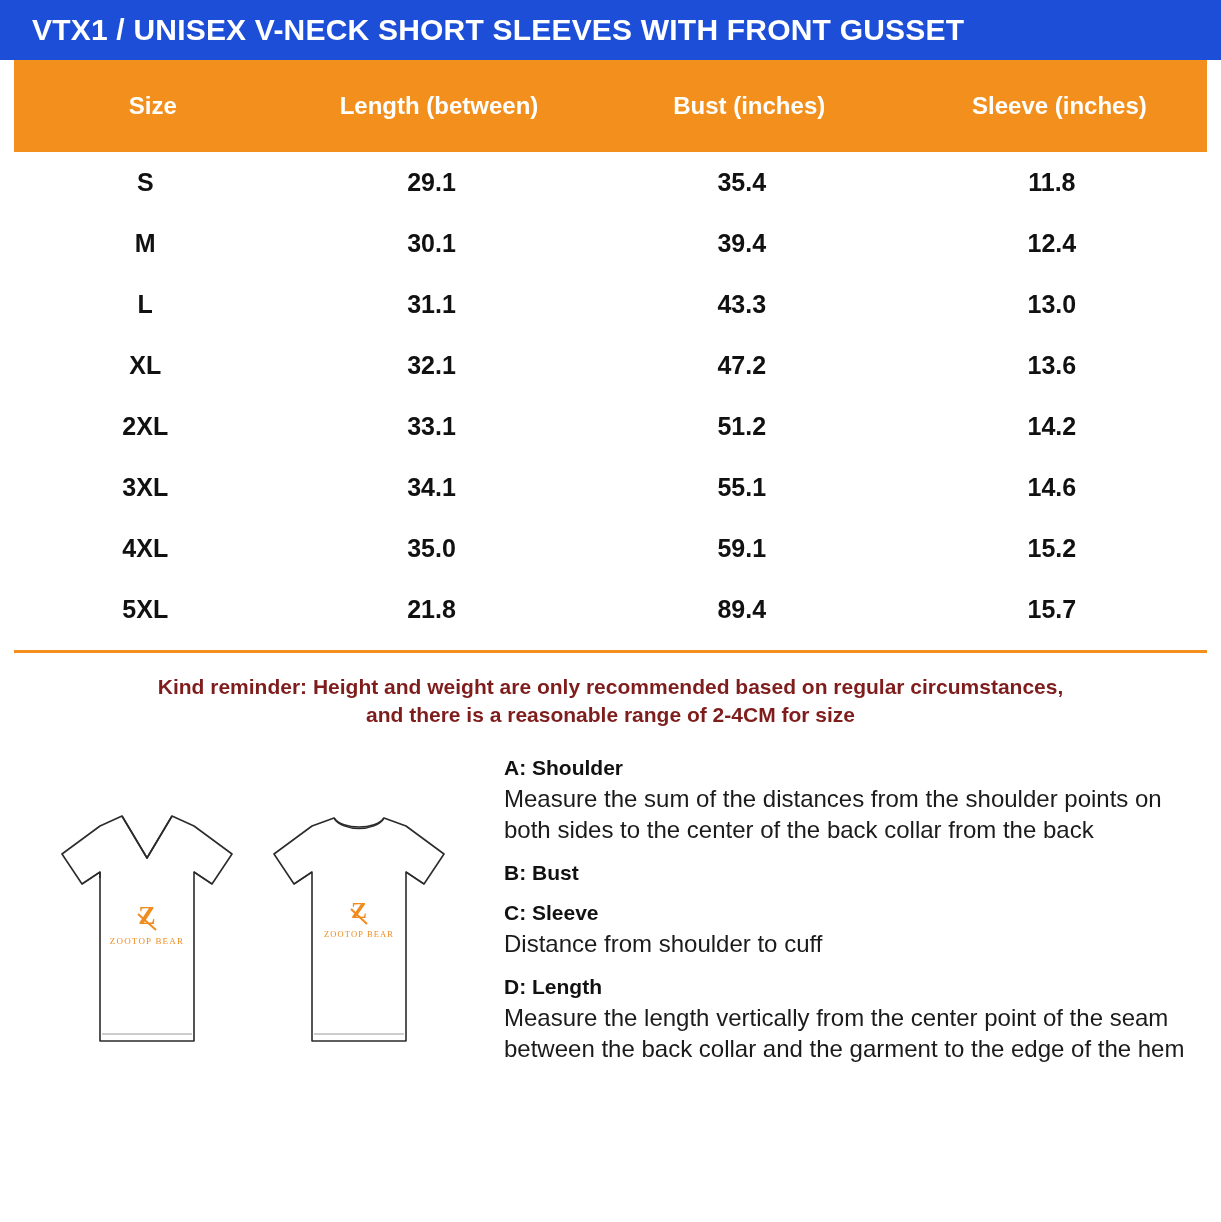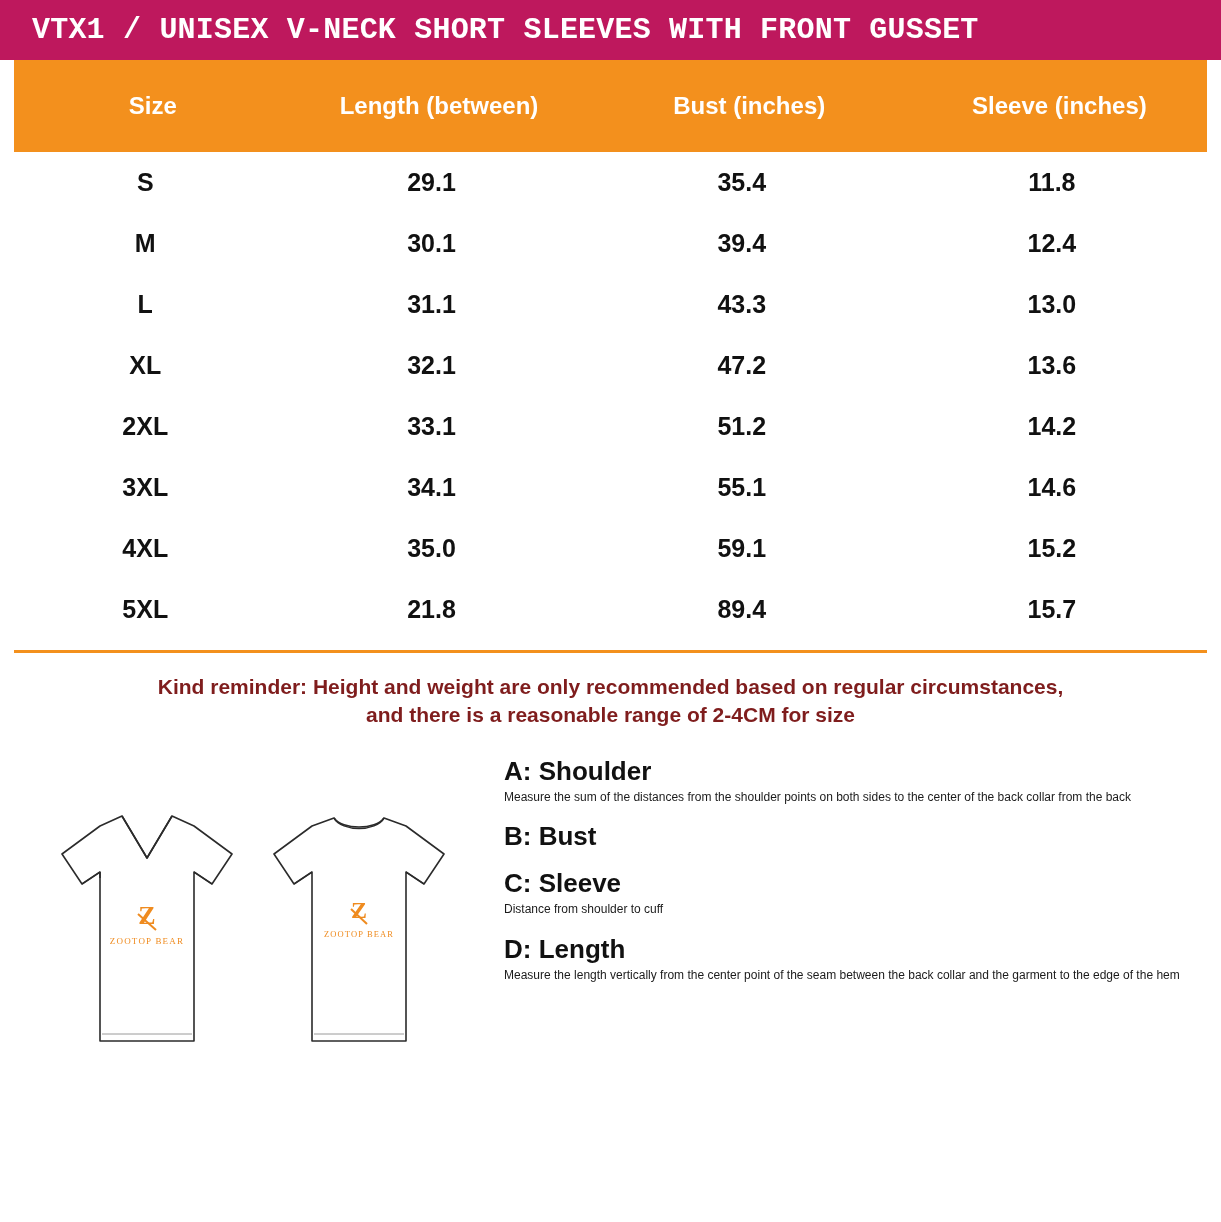--- a/index.html
+++ b/index.html
@@ -12,26 +12,25 @@
   }
   .page {
     width: 1221px;
     height: 1222px;
     position: relative;
     overflow: hidden;
   }
 
   
   .title-bar {
-    background: #be185d;
+    background: #1d4ed8;
     height: 60px;
     display: flex;
     align-items: center;
     padding-left: 32px;
-    font-family: Liberation Mono, monospace;
   }
   .title-text {
     color: #ffffff;
     font-size: 30px;
     font-weight: bold;
     letter-spacing: 0.2px;
     white-space: nowrap;
   }
 
   
@@ -100,27 +99,27 @@
   }
   .shirt-svg { display: block; }
 
   .defs {
     flex: 1;
     padding-left: 16px;
     padding-top: 0px;
   }
   .def-block { margin-bottom: 16px; }
   .def-title {
-    font-size: 26px;
+    font-size: 21px;
     font-weight: bold;
     color: #111111;
     margin-bottom: 3px;
   }
   .def-text {
-    font-size: 12px;
+    font-size: 24px;
     line-height: 1.3;
     color: #1b1b1b;
   }
 </style>
 </head>
 <body>
 
 <div class="page">
 
   <div class="title-bar">

